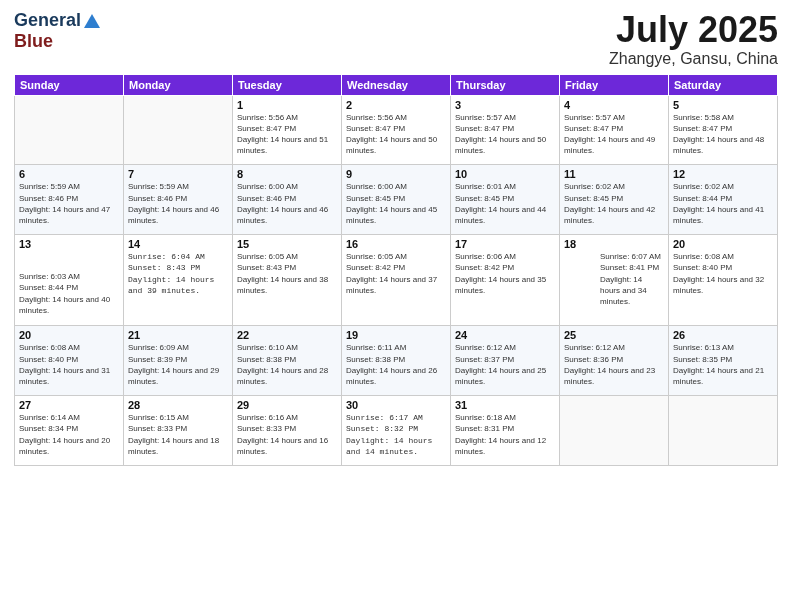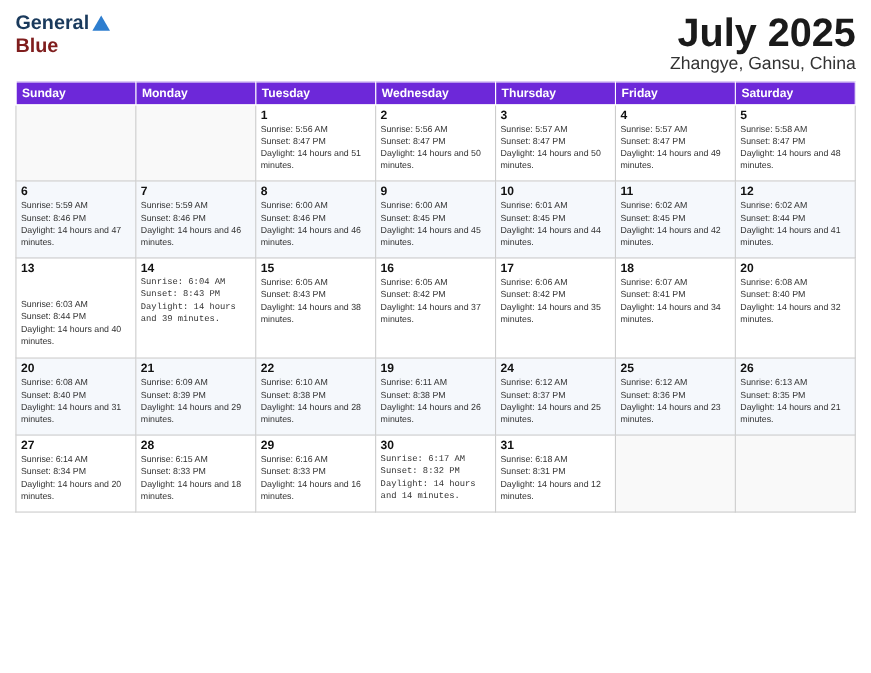--- a/index.html
+++ b/index.html
@@ -241,21 +241,21 @@
 Daylight: 14 hours and 37 minutes.</div>
           </td>
           <td>
             <span class="day-num">17</span>
             <div class="day-detail" style="white-space: pre-line;">Sunrise: 6:06 AM
 Sunset: 8:42 PM
 Daylight: 14 hours and 35 minutes.</div>
           </td>
           <td>
             <span class="day-num">18</span>
-            <div class="day-detail" style="white-space: pre-line;">Sunrise: 6:07 AM
+            <div class="day-detail" style="white-space: pre-line; margin-left: 36px;">Sunrise: 6:07 AM
 Sunset: 8:41 PM
 Daylight: 14 hours and 34 minutes.</div>
           </td>
           <td>
             <span class="day-num">20</span>
             <div class="day-detail" style="white-space: pre-line;">Sunrise: 6:08 AM
 Sunset: 8:40 PM
 Daylight: 14 hours and 32 minutes.</div>
           </td>
         </tr>

